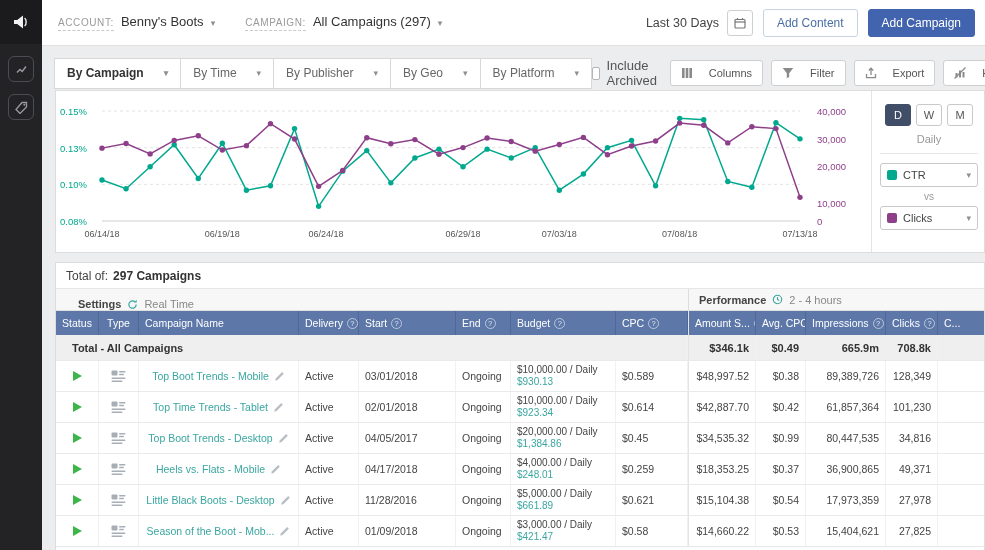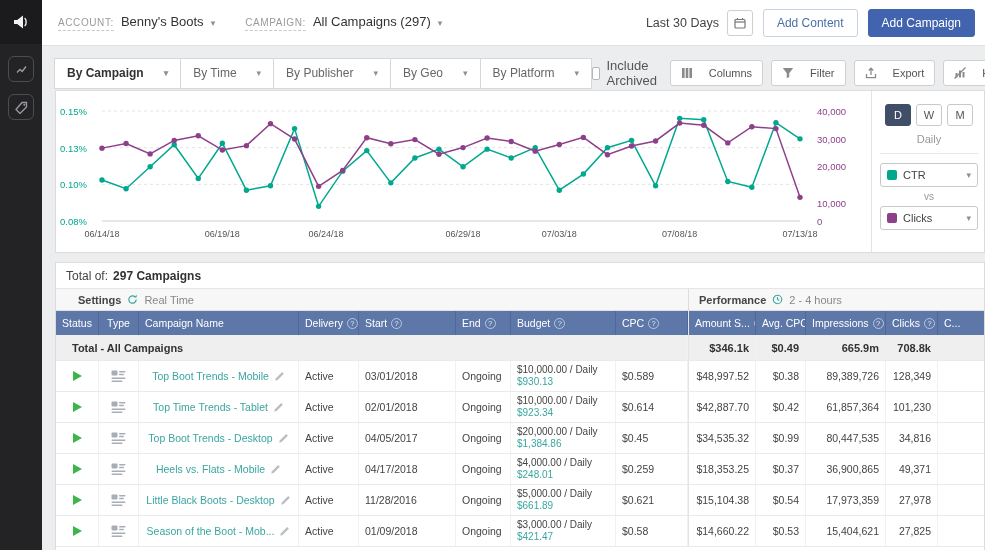--- a/index.html
+++ b/index.html
@@ -65,21 +65,21 @@
   .swatch { width:10px; height:10px; border-radius:2px; }
   .vs-label { text-align:center; font-size:10px; color:#999; margin:4px 0; }
 
   
   .table-panel { position:absolute; left:55px; top:262px; width:930px; height:288px; background:#fff;
                  border:1px solid #dcdcdc; border-bottom:none; overflow:hidden; }
   .total-bar { height:26px; display:flex; align-items:center; gap:5px; padding-left:10px; font-size:12px;
                color:#444; border-bottom:1px solid #e6e6e6; }
   .total-bar b { color:#333; }
   .group-bar { height:22px; background:#f7f7f7; border-bottom:1px solid #e0e0e0; position:relative;
-               display:flex; align-items:center; font-size:11px; color:#888; }
+               display:flex; align-items:flex-end; font-size:11px; color:#888; }
   .grp { display:flex; align-items:center; gap:6px; }
   .grp b { color:#444; }
   .grp-settings { padding-left:22px; }
   .grp-perf { position:absolute; left:632px; top:0; height:100%; padding-left:10px; border-left:1px solid #ddd;
               display:flex; align-items:center; gap:6px; }
 
   .thead { display:flex; height:24px; background:#5c77a8; }
   .hcell { display:flex; align-items:center; padding:0 6px; color:#fff; font-size:10.5px; white-space:nowrap;
            overflow:hidden; border-right:1px solid rgba(0,0,0,.12); flex-shrink:0; cursor:pointer; }
   .info { width:11px; height:11px; min-width:11px; border:1px solid rgba(255,255,255,.55); border-radius:50%;

